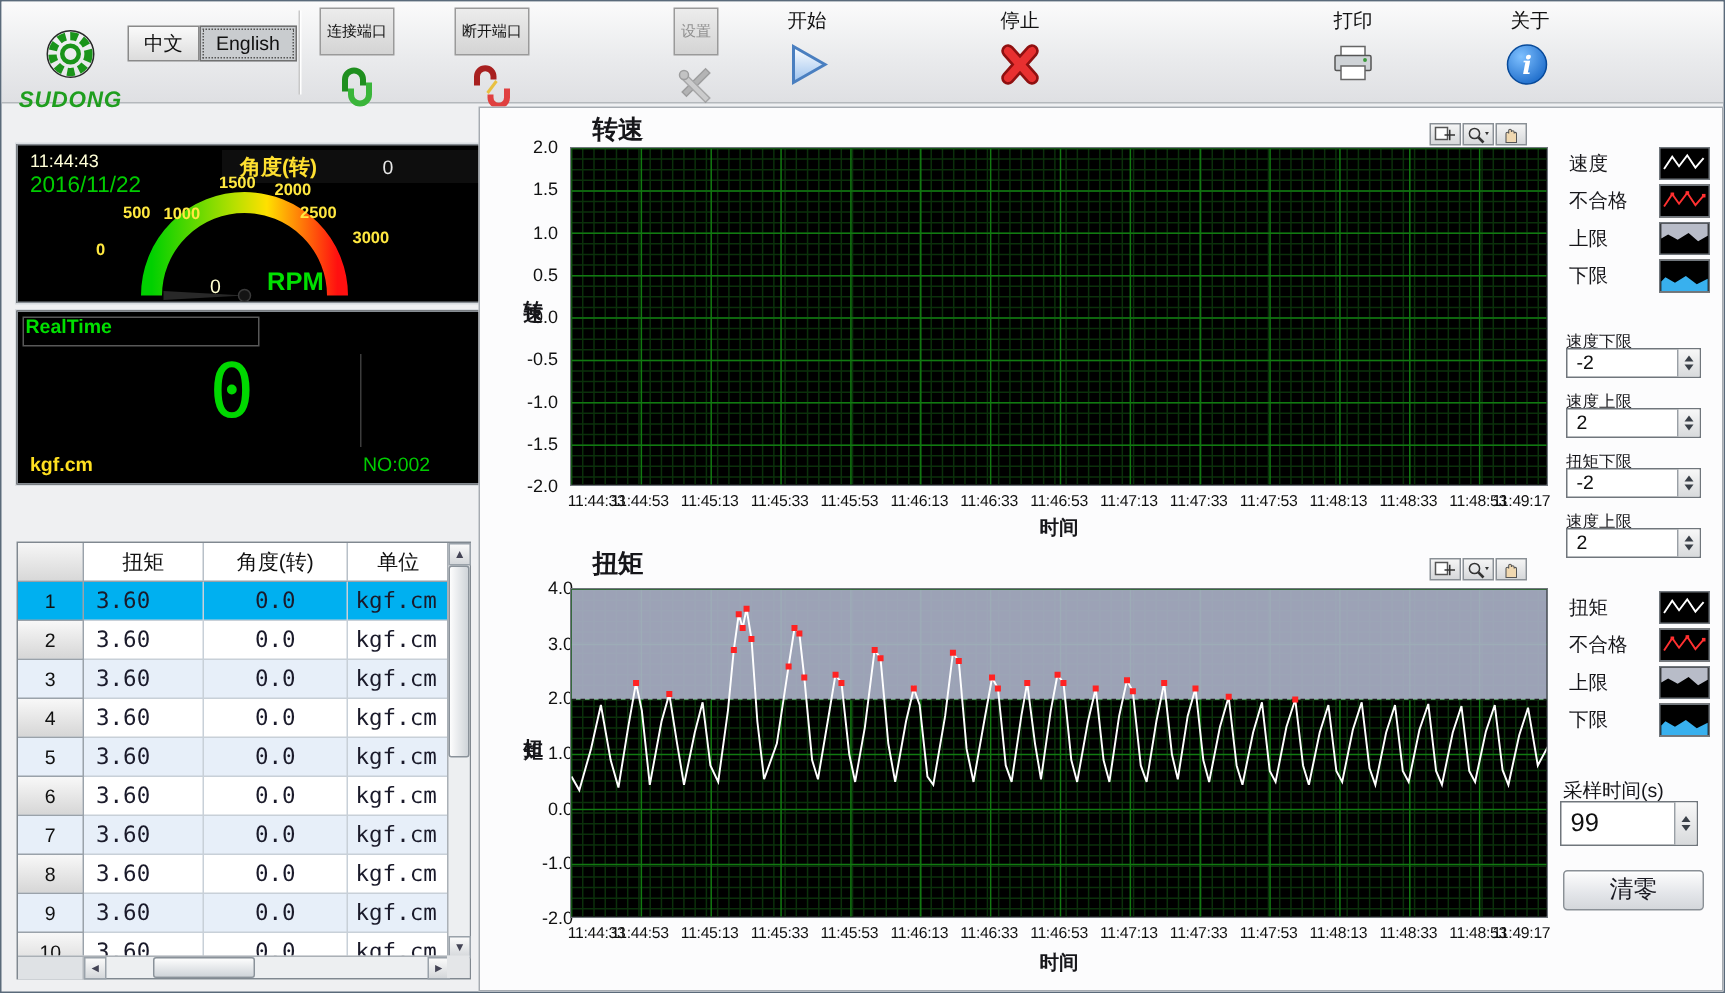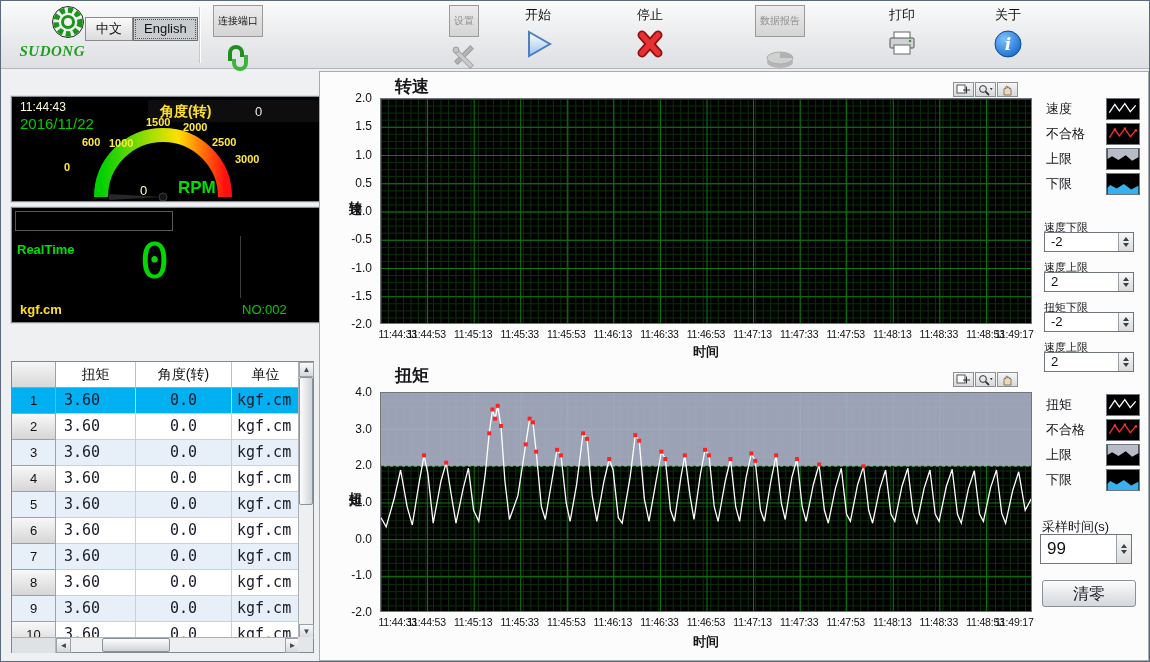--- a/index.html
+++ b/index.html
@@ -3,21 +3,21 @@
 <meta charset="utf-8">
 <style>
   * { margin:0; padding:0; box-sizing:border-box; }
   html,body { background:#555; }
   body { font-family:"Liberation Sans",sans-serif; }
   .app { position:relative; width:1150px; height:662px; background:#eff0f2; border:1px solid #5a6a7a; overflow:hidden; }
 
   
   .toolbar { position:absolute; left:0; top:0; width:100%; height:68px;
     background:linear-gradient(#fbfbfb,#eaebed 55%,#dfe0e3); border-bottom:1px solid #b4b8bc; }
-  .logo { position:absolute; left:8px; top:4px; width:76px; text-align:right;font-family:Liberation Serif, serif; }
+  .logo { position:absolute; left:8px; top:18px; width:76px; text-align:center; }
   .logo-text { color:#1f9e1f; font-style:italic; font-weight:bold; font-size:15px; letter-spacing:0.5px; }
   .lang-group { position:absolute; left:84px; top:16px; display:flex; }
   .lang-btn { height:24px; padding:0 10px; font-size:13px; line-height:22px; border:1px solid #8a8a8a;
     background:linear-gradient(#fafafa,#dcdcdc); color:#111; }
   .lang-btn.pressed { background:#c9cccf; border:1px solid #707070; outline:1px dotted #555; outline-offset:-3px; }
   .tool-item { position:absolute; top:4px; text-align:center; }
   .tool-label { font-size:13px; color:#111; display:inline-block; }
   .tool-label.boxed { background:linear-gradient(#ececec,#d4d4d4); border:1px solid #9a9a9a; font-size:10px; padding:8px 4px;text-align:right; }
   .tool-label.dis { color:#909090; }
   .tool-icon { margin-top:5px; }
@@ -29,25 +29,25 @@
   #disp-gauge { top:95px; height:106px;padding-left:27px; }
   #disp-rt { top:206px; height:116px; }
   .disp span { position:absolute; white-space:nowrap; }
   .g-time { left:8px; top:3px; color:#ffffd8; font-size:12px; }
   .g-date { left:8px; top:18px; color:#00cc00; font-size:15px; }
   .g-angle-box { position:absolute; left:136px; top:3px; width:172px; height:22px; background:#0e0e0e; }
   .g-angle-label { left:148px; top:6px; color:#ffe030; font-weight:bold; font-size:14px; }
   .g-angle-value { left:243px; top:7px; color:#e8e8e8; font-size:13px; }
   .gl { color:#ffe840; font-size:11px; font-weight:bold; }
   .gl0{left:52px;top:64px;} .gl1{left:70px;top:39px;} .gl2{left:97px;top:24px;margin-top:16px;} .gl3{left:134px;top:19px;}
-  .gl4{left:171px;top:24px;} .gl5{left:200px;top:39px;} .gl6{left:223px;top:56px;}
+  .gl4{left:171px;top:24px;} .gl5{left:188px;top:39px;} .gl6{left:223px;top:56px;}
   .g-val { left:128px; top:86px; color:#ffffd0; font-size:13px; }
   .g-rpm { left:166px; top:81px; color:#00e000; font-weight:bold; font-size:17px; }
   .rt-label-box { position:absolute; left:3px; top:3px; width:158px; height:20px; border:1px solid #585858; }
-  .rt-label { left:5px; top:2px; color:#00e000; font-size:13px; font-weight:bold;margin-top:32px; }
+  .rt-label { left:5px; top:2px; color:#00e000; font-size:13px; font-weight:bold; }
   .rt-value { position:absolute; left:0; right:30px; top:24px; text-align:center; color:#00d800;
     font-size:50px; font-family:"DejaVu Sans Mono",monospace; }
   .rt-divider { position:absolute; left:228px; top:28px; width:1px; height:62px; background:#3c3c3c; }
   .rt-unit { left:8px; top:94px; color:#ffe020; font-size:13px; font-weight:bold; }
   .rt-no { left:230px; top:94px; color:#00cc00; font-size:13px; }
 
   
   .table-area { position:absolute; left:10px; top:360px; width:303px; height:292px; background:#fff; border:1px solid #808890; }
   .thead { position:absolute; left:0; top:0; height:26px; display:flex; }
   .th { height:26px; line-height:25px; text-align:center; font-size:14px; color:#111; background:#fff;
@@ -130,20 +130,30 @@
     <div class="tool-item" style="left:205px;width:64px;">
       <span class="tool-label boxed">连接端口</span>
       <div class="tool-icon">
         <svg width="34" height="32" viewBox="0 0 34 32">
           <path d="M9 19 v-8 a6 6 0 0 1 12 0 v4" fill="none" stroke="#1f8f1f" stroke-width="4"></path>
           <path d="M25 13 v8 a6 6 0 0 1 -12 0 v-4" fill="none" stroke="#3ab53a" stroke-width="4"></path>
         </svg>
       </div>
     </div>
 
+    <div class="tool-item" style="left:295px;width:64px;">
+      <span class="tool-label boxed">断开端口</span>
+      <div class="tool-icon">
+        <svg width="34" height="32" viewBox="0 0 34 32">
+          <path d="M7 15 v-6 a5.5 5.5 0 0 1 11 0 v2" fill="none" stroke="#a82020" stroke-width="4"></path>
+          <path d="M27 17 v6 a5.5 5.5 0 0 1 -11 0 v-2" fill="none" stroke="#e04040" stroke-width="4"></path>
+          <line x1="14" y1="20" x2="20" y2="12" stroke="#e8c040" stroke-width="2"></line>
+        </svg>
+      </div>
+    </div>
 
     <div class="tool-item" style="left:438px;width:50px;">
       <span class="tool-label boxed dis">设置</span>
       <div class="tool-icon dim">
         <svg width="32" height="30" viewBox="0 0 32 30">
           <rect x="14" y="2" width="4" height="22" transform="rotate(45 16 13)" fill="#9a9a9a" stroke="#777"></rect>
           <rect x="14" y="6" width="4" height="22" transform="rotate(-45 16 17)" fill="#c0c0c0" stroke="#888"></rect>
           <circle cx="8" cy="8" r="3" fill="#b0b0b0" stroke="#777"></circle>
         </svg>
       </div>
@@ -157,58 +167,48 @@
               <linearGradient id="sg" x1="0" y1="0" x2="0" y2="1">
             <stop offset="0" stop-color="#ffffff"></stop>
                 <stop offset="1" stop-color="#9cc2ee"></stop>
               </linearGradient>
             </defs>
           <polygon points="7,3 28,15 7,27" fill="url(#sg)" stroke="#4a7fc0" stroke-width="2"></polygon>
         </svg>
       </div>
     </div>
 
-    <div class="tool-item" style="left:624px;width:50px;">
+    <div class="tool-item" style="left:654px;width:50px;">
       <span class="tool-label">停止</span>
       <div class="tool-icon">
         <svg width="32" height="30" viewBox="0 0 32 30">
           <g stroke-linecap="round">
             <line x1="8" y1="6" x2="24" y2="24" stroke="#8f1010" stroke-width="9"></line>
             <line x1="24" y1="6" x2="8" y2="24" stroke="#8f1010" stroke-width="9"></line>
             <line x1="8" y1="6" x2="24" y2="24" stroke="#e83030" stroke-width="5.5"></line>
             <line x1="24" y1="6" x2="8" y2="24" stroke="#e83030" stroke-width="5.5"></line>
           </g>
         </svg>
       </div>
     </div>
 
-    <div class="tool-item" style="left:748px;width:62px;">
-      <span class="tool-label boxed dis">数据报告</span>
-      <div class="tool-icon dim">
-        <svg width="32" height="30" viewBox="0 0 32 30">
-          <ellipse cx="16" cy="20" rx="13" ry="6" fill="#9aa0a8"></ellipse>
-          <ellipse cx="16" cy="16" rx="13" ry="6" fill="#c2c8d0" stroke="#8a9098"></ellipse>
-          <path d="M16 10 a13 6 0 0 1 13 6 l-13 0 z" fill="#8a98b0"></path>
-        </svg>
-      </div>
-    </div>
 
     <div class="tool-item" style="left:876px;width:50px;">
       <span class="tool-label">打印</span>
       <div class="tool-icon">
         <svg width="32" height="30" viewBox="0 0 32 30">
           <rect x="8" y="3" width="16" height="7" fill="#fff" stroke="#666"></rect>
           <rect x="4" y="9" width="24" height="10" rx="1" fill="#cfd3d7" stroke="#555"></rect>
           <rect x="8" y="16" width="16" height="9" fill="#fff" stroke="#666"></rect>
           <circle cx="24" cy="12" r="1.3" fill="#3a9a3a"></circle>
         </svg>
       </div>
     </div>
 
-    <div class="tool-item" style="left:982px;width:50px;">
+    <div class="tool-item" style="left:982px;width:50px;text-align:right;">
       <span class="tool-label">关于</span>
       <div class="tool-icon">
         <svg width="30" height="30" viewBox="0 0 30 30">
           <defs>
               <radialGradient id="ig" cx="0.35" cy="0.3" r="0.9">
             <stop offset="0" stop-color="#7ec0ff"></stop>
                 <stop offset="1" stop-color="#0b5cc0"></stop>
               </radialGradient>
             </defs>
           <circle cx="15" cy="15" r="13" fill="url(#ig)" stroke="#084a9a"></circle>
@@ -232,21 +232,21 @@
             <stop offset="0.45" stop-color="#b8e000"></stop>
         <stop offset="0.62" stop-color="#ffe000"></stop>
             <stop offset="1" stop-color="#ff1010"></stop>
           </linearGradient>
         </defs>
       <path d="M89 100 A62 62 0 0 1 213 100" fill="none" stroke="url(#ggrad)" stroke-width="14"></path>
       <polygon points="151,100 97,97 97,103" fill="#282828"></polygon>
       <circle cx="151" cy="100" r="4" fill="#141414" stroke="#3a3a3a"></circle>
     </svg>
     <span class="gl gl0">0</span>
-    <span class="gl gl1">600</span>
+    <span class="gl gl1">500</span>
     <span class="gl gl2">1000</span>
     <span class="gl gl3">1500</span>
     <span class="gl gl4">2000</span>
     <span class="gl gl5">2500</span>
     <span class="gl gl6">3000</span>
     <span class="g-val">0</span>
     <span class="g-rpm">RPM</span>
   </div>
 
   <div class="disp" id="disp-rt">
@@ -557,21 +557,21 @@
             <line x1="7.6" y1="7.6" x2="11" y2="11" stroke="#333" stroke-width="1.8"></line>
             <path d="M12 4 l2.6 0 l-1.3 2.2 z" fill="#333"></path>
           </svg>
       </div>
       <div class="ctool">
         <svg width="15" height="12" viewBox="0 0 15 12">
             <path d="M4 11 V5 c0-1.2 1.8-1.2 1.8 0 V3 c0-1.2 1.8-1.2 1.8 0 V4 c0-1.2 1.8-1.2 1.8 0 v1 c0-1 1.6-1 1.6 0 v6 z" fill="#f0d8b0" stroke="#555" stroke-width="0.7"></path>
           </svg>
       </div>
     </div>
-    <div class="yticks" style="left:14px;top:320px;height:220px;">
+    <div class="yticks" style="left:24px;top:320px;height:220px;">
         <span style="top: -7px;">4.0</span>
         <span style="top: 29.6667px;">3.0</span>
         <span style="top: 66.3333px;">2.0</span>
         <span style="top: 103px;">1.0</span>
         <span style="top: 139.667px;">0.0</span>
         <span style="top: 176.333px;">-1.0</span>
         <span style="top: 213px;">-2.0</span>
       </div>
     <div class="ylab" style="left:26px;top:410px;">扭矩</div>
     <svg class="plot" width="652" height="220" style="left:60px;top:320px;">

